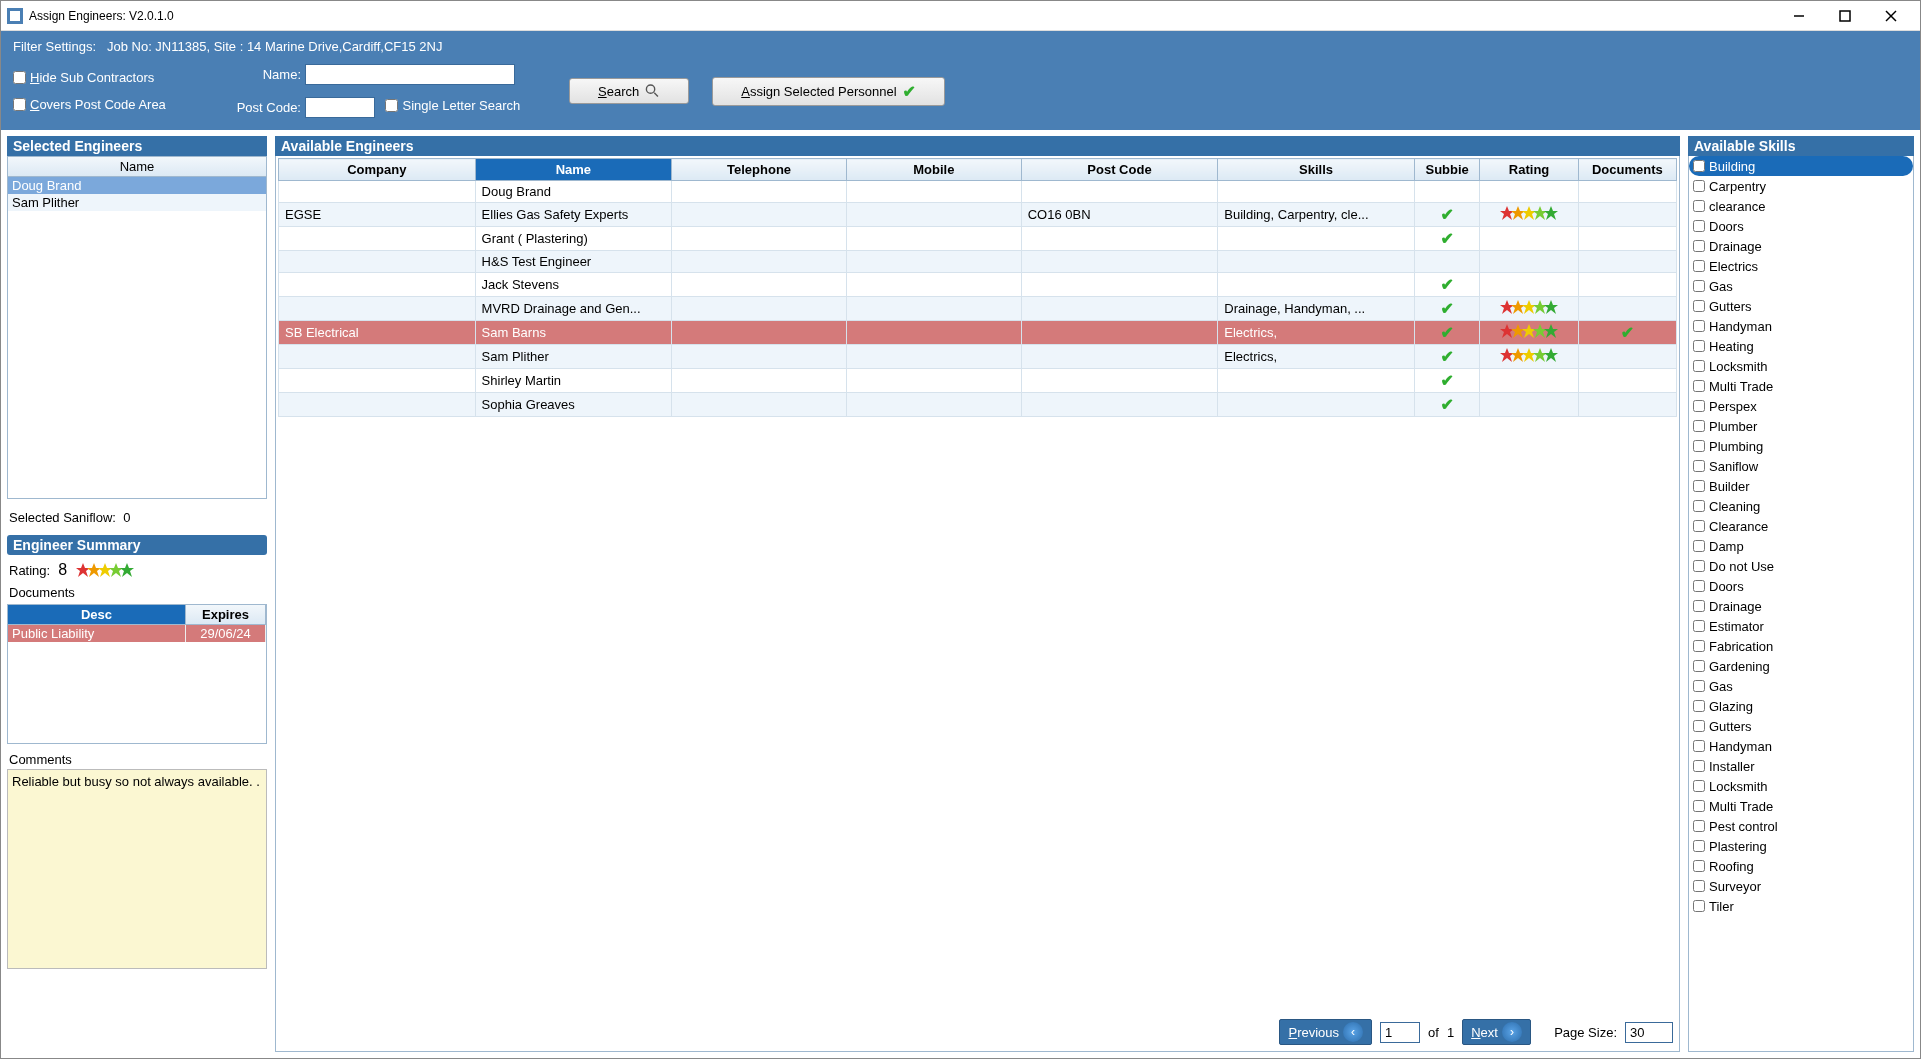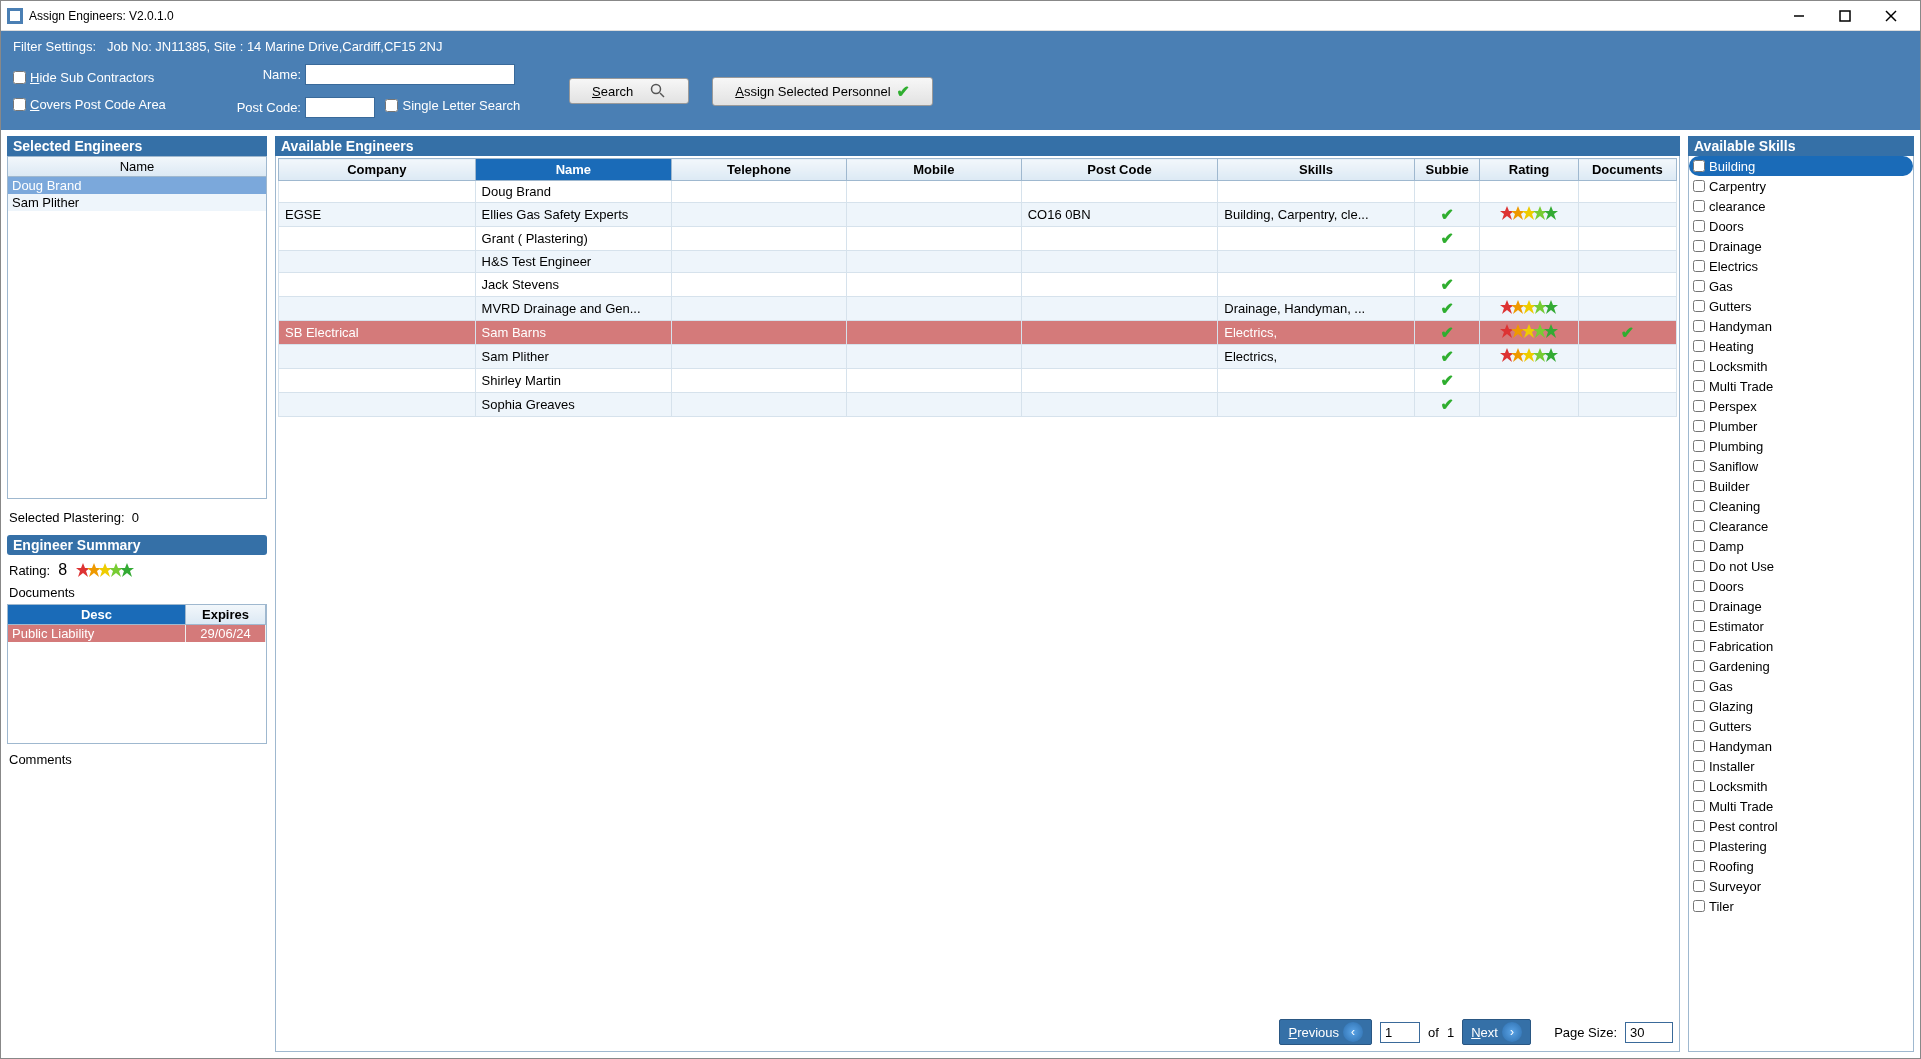--- a/index.html
+++ b/index.html
@@ -13,21 +13,21 @@
 .filterbar { background: #4a7fb4; color: #fff; padding: 8px 12px 12px 12px; font-size: 13px; }
 .filterrow1 { margin-bottom: 10px; }
 .filterrow2 { display: flex; align-items: center; gap: 8px; }
 .filtercol { display: flex; flex-direction: column; gap: 12px; }
 .lbl { display: inline-block; text-align: right; }
 .inp { border: 1px solid #3a6a9a; padding: 2px 4px; font-size: 13px; background: #fff; color: #000; }
 .chk { display: inline-flex; align-items: center; gap: 4px; font-size: 13px; }
 .chk input { width: 13px; height: 13px; }
 .chk .ul::first-letter { text-decoration: underline; }
 
-.btn { background: linear-gradient(#f7f7f7,#e2e2e2); border: 1px solid #9a9a9a; border-radius: 3px; padding: 4px 22px; font-size: 13px; display: inline-flex; align-items: center; gap: 6px; cursor: pointer; color: #000; }
+.btn { background: linear-gradient(#f7f7f7,#e2e2e2); border: 1px solid #9a9a9a; border-radius: 3px; padding: 4px 28px; font-size: 13px; display: inline-flex; align-items: center; gap: 6px; cursor: pointer; color: #000; }
 .btn .ul::first-letter { text-decoration: underline; }
 
 .body { flex: 1; display: flex; gap: 8px; padding: 6px; overflow: hidden; }
 .panel-title { background: #3570a7; color: #fff; font-weight: bold; font-size: 14px; padding: 2px 6px; }
 .panel-title.rounded { border-radius: 3px; }
 
 .leftcol { width: 260px; display: flex; flex-direction: column; gap: 6px; }
 .selected-list { height: 350px; border-top: none; font-size: 13px; }
 .selected-list .hdr { background: linear-gradient(#f2f7fb,#dce9f4); text-align: center; border: 1px solid #9fb8cf; padding: 2px; font-size: 13px; }
 .selected-list .itembox { border: 1px solid #9fb8cf; border-top: none; height: 322px; overflow: auto; }
@@ -159,21 +159,21 @@
       <div>
         <div class="panel-title">Selected Engineers</div>
         <div class="selected-list">
           <div class="hdr">Name</div>
           <div class="itembox" id="selected-items">
               <div class="item sel">Doug Brand</div>
               <div class="item alt">Sam Plither</div>
             </div>
         </div>
         <div style="padding:4px 2px; font-size:13px;">
-          <span>Selected Plastering:</span>
+          <span>Selected Saniflow:</span>
           &nbsp;<span>0</span>
         </div>
       </div>
 
       <div class="summary">
         <div class="panel-title rounded">Engineer Summary</div>
         <div class="rating-row">
           <span>Rating:</span>
           <span style="font-size:16px;">8</span>
           <span class="stars">
@@ -195,20 +195,21 @@
             <div class="hcell" style="width:80px;">Expires</div>
           </div>
           <div id="doc-rows">
               <div class="row sel">
                 <div class="cell" style="flex:1;">Public Liability</div>
                 <div class="cell" style="width:80px; text-align:center;">29/06/24</div>
               </div>
             </div>
         </div>
         <div style="margin:8px 2px 2px;">Comments</div>
+        <div class="comments-box">Reliable but busy so not always available. .</div>
       </div>
     </div>
 
     <div class="centercol">
       <div class="panel-title">Available Engineers</div>
       <div class="avail-wrap">
         <div class="grid-container">
           <table class="grid">
             <thead>
               <tr>

